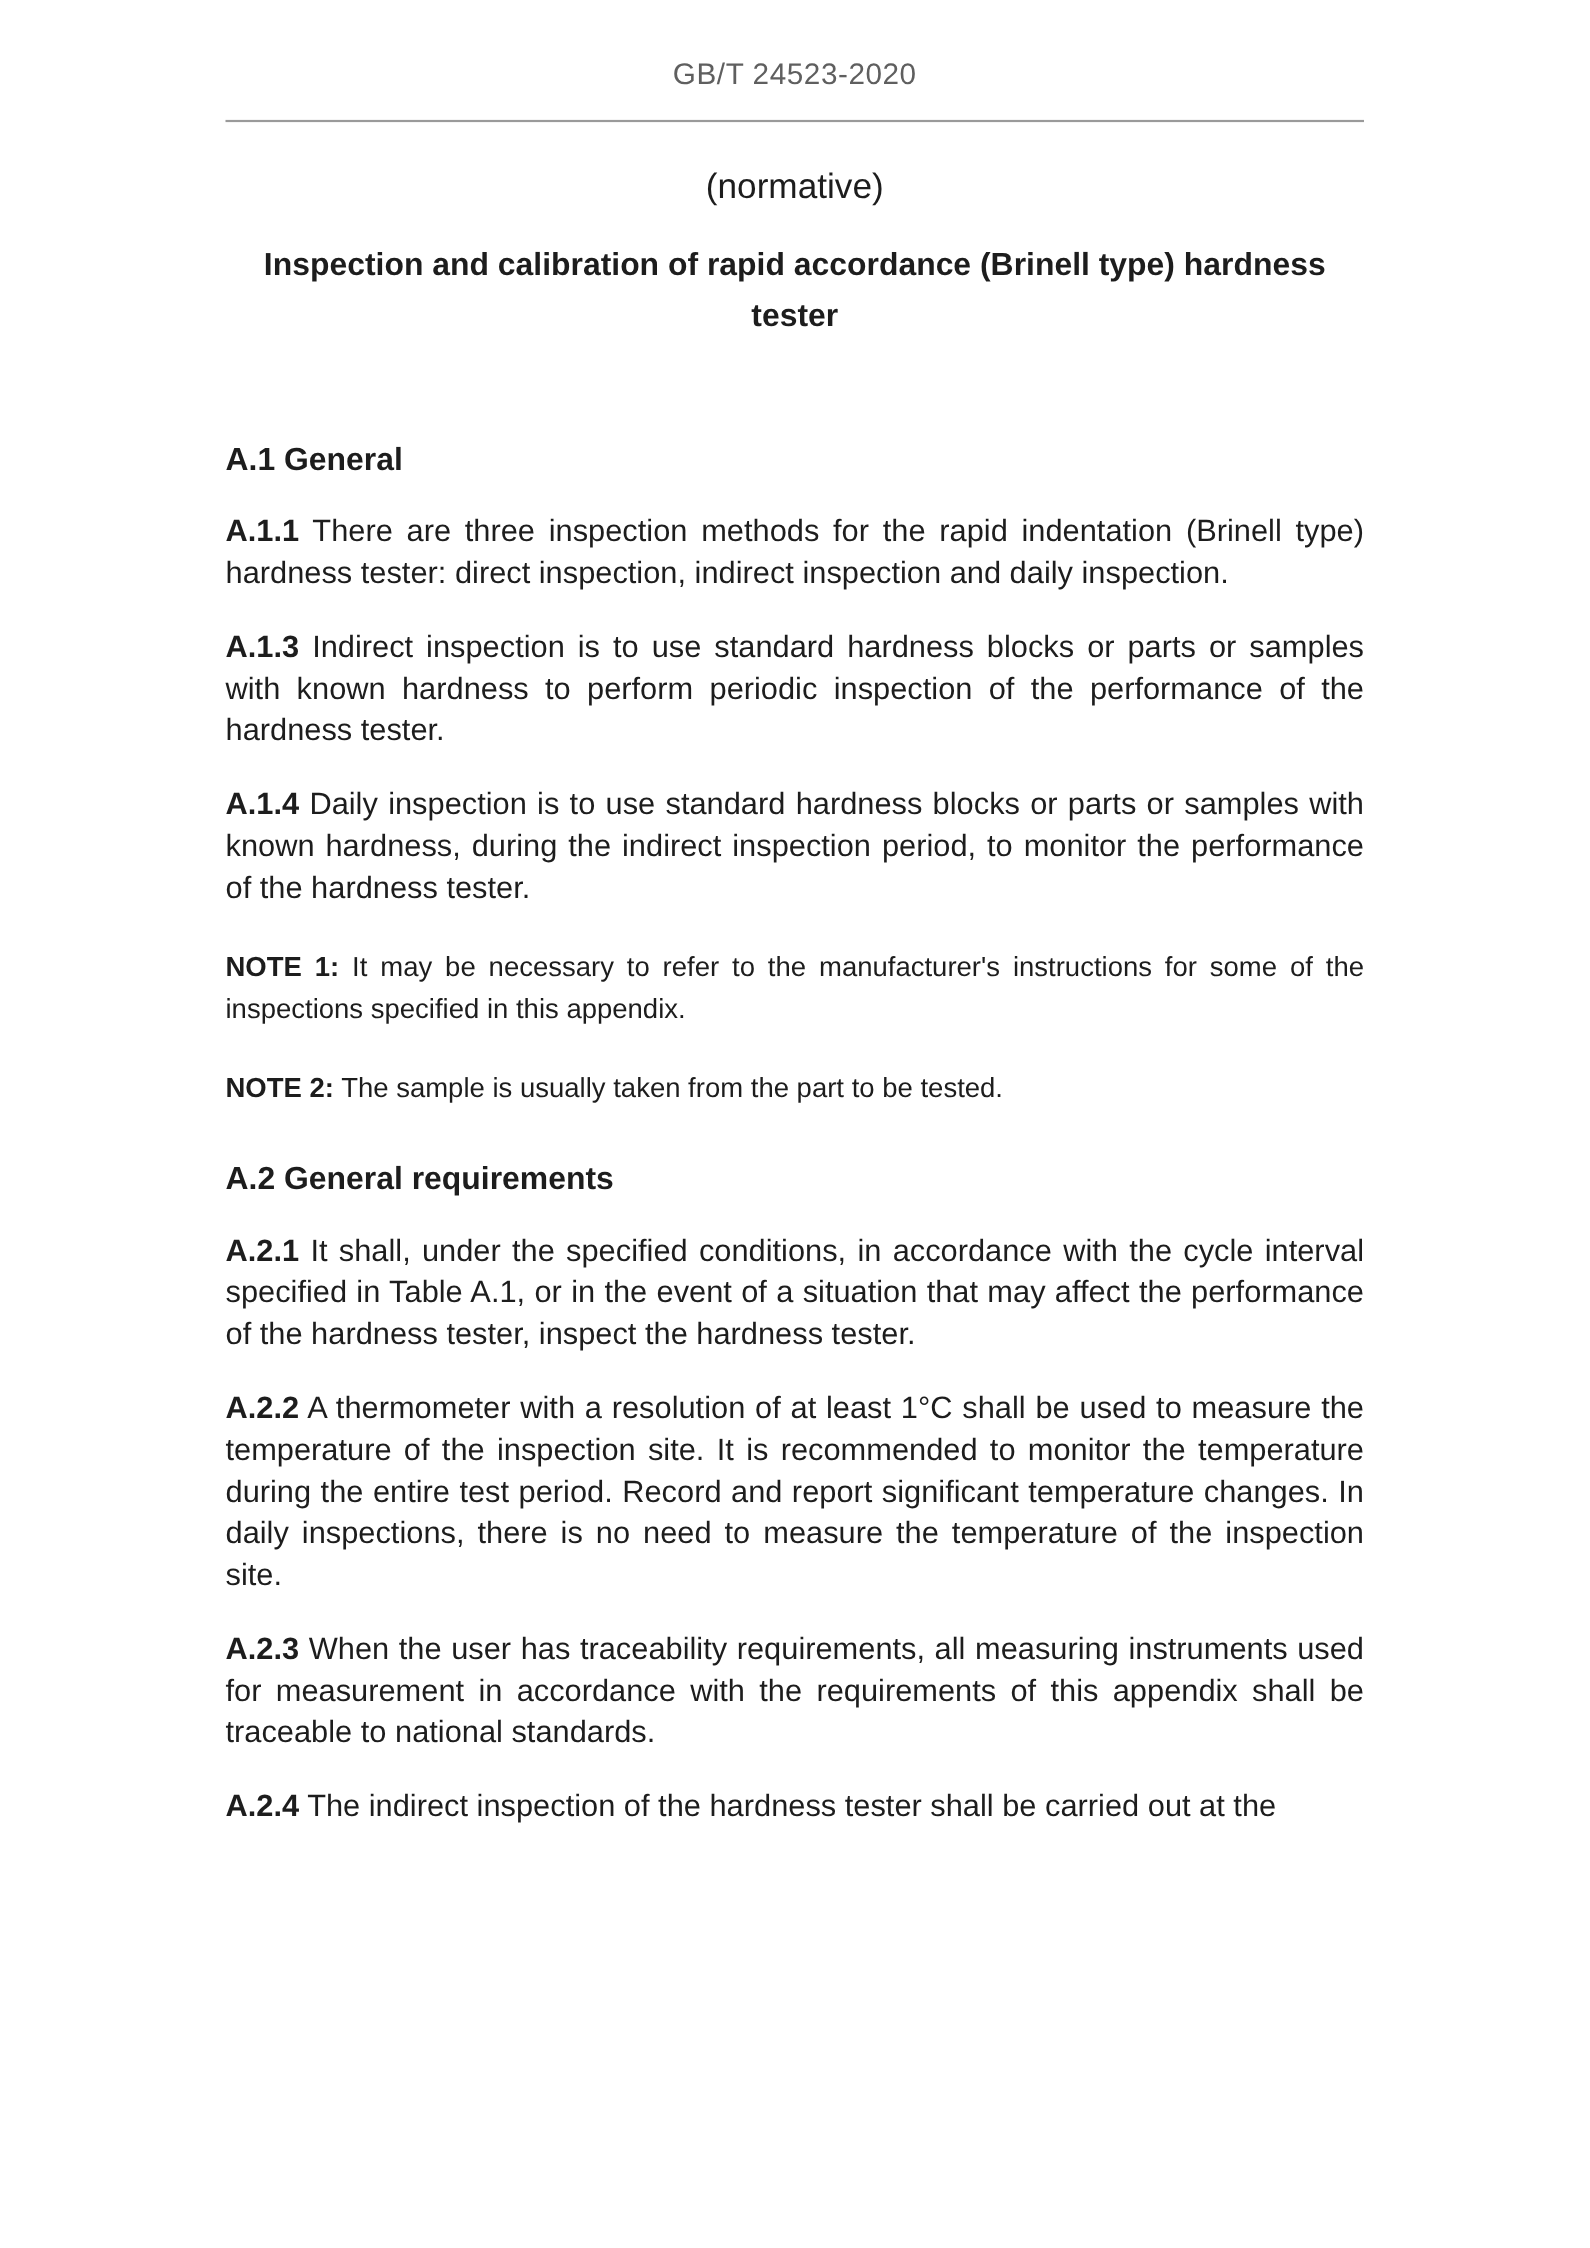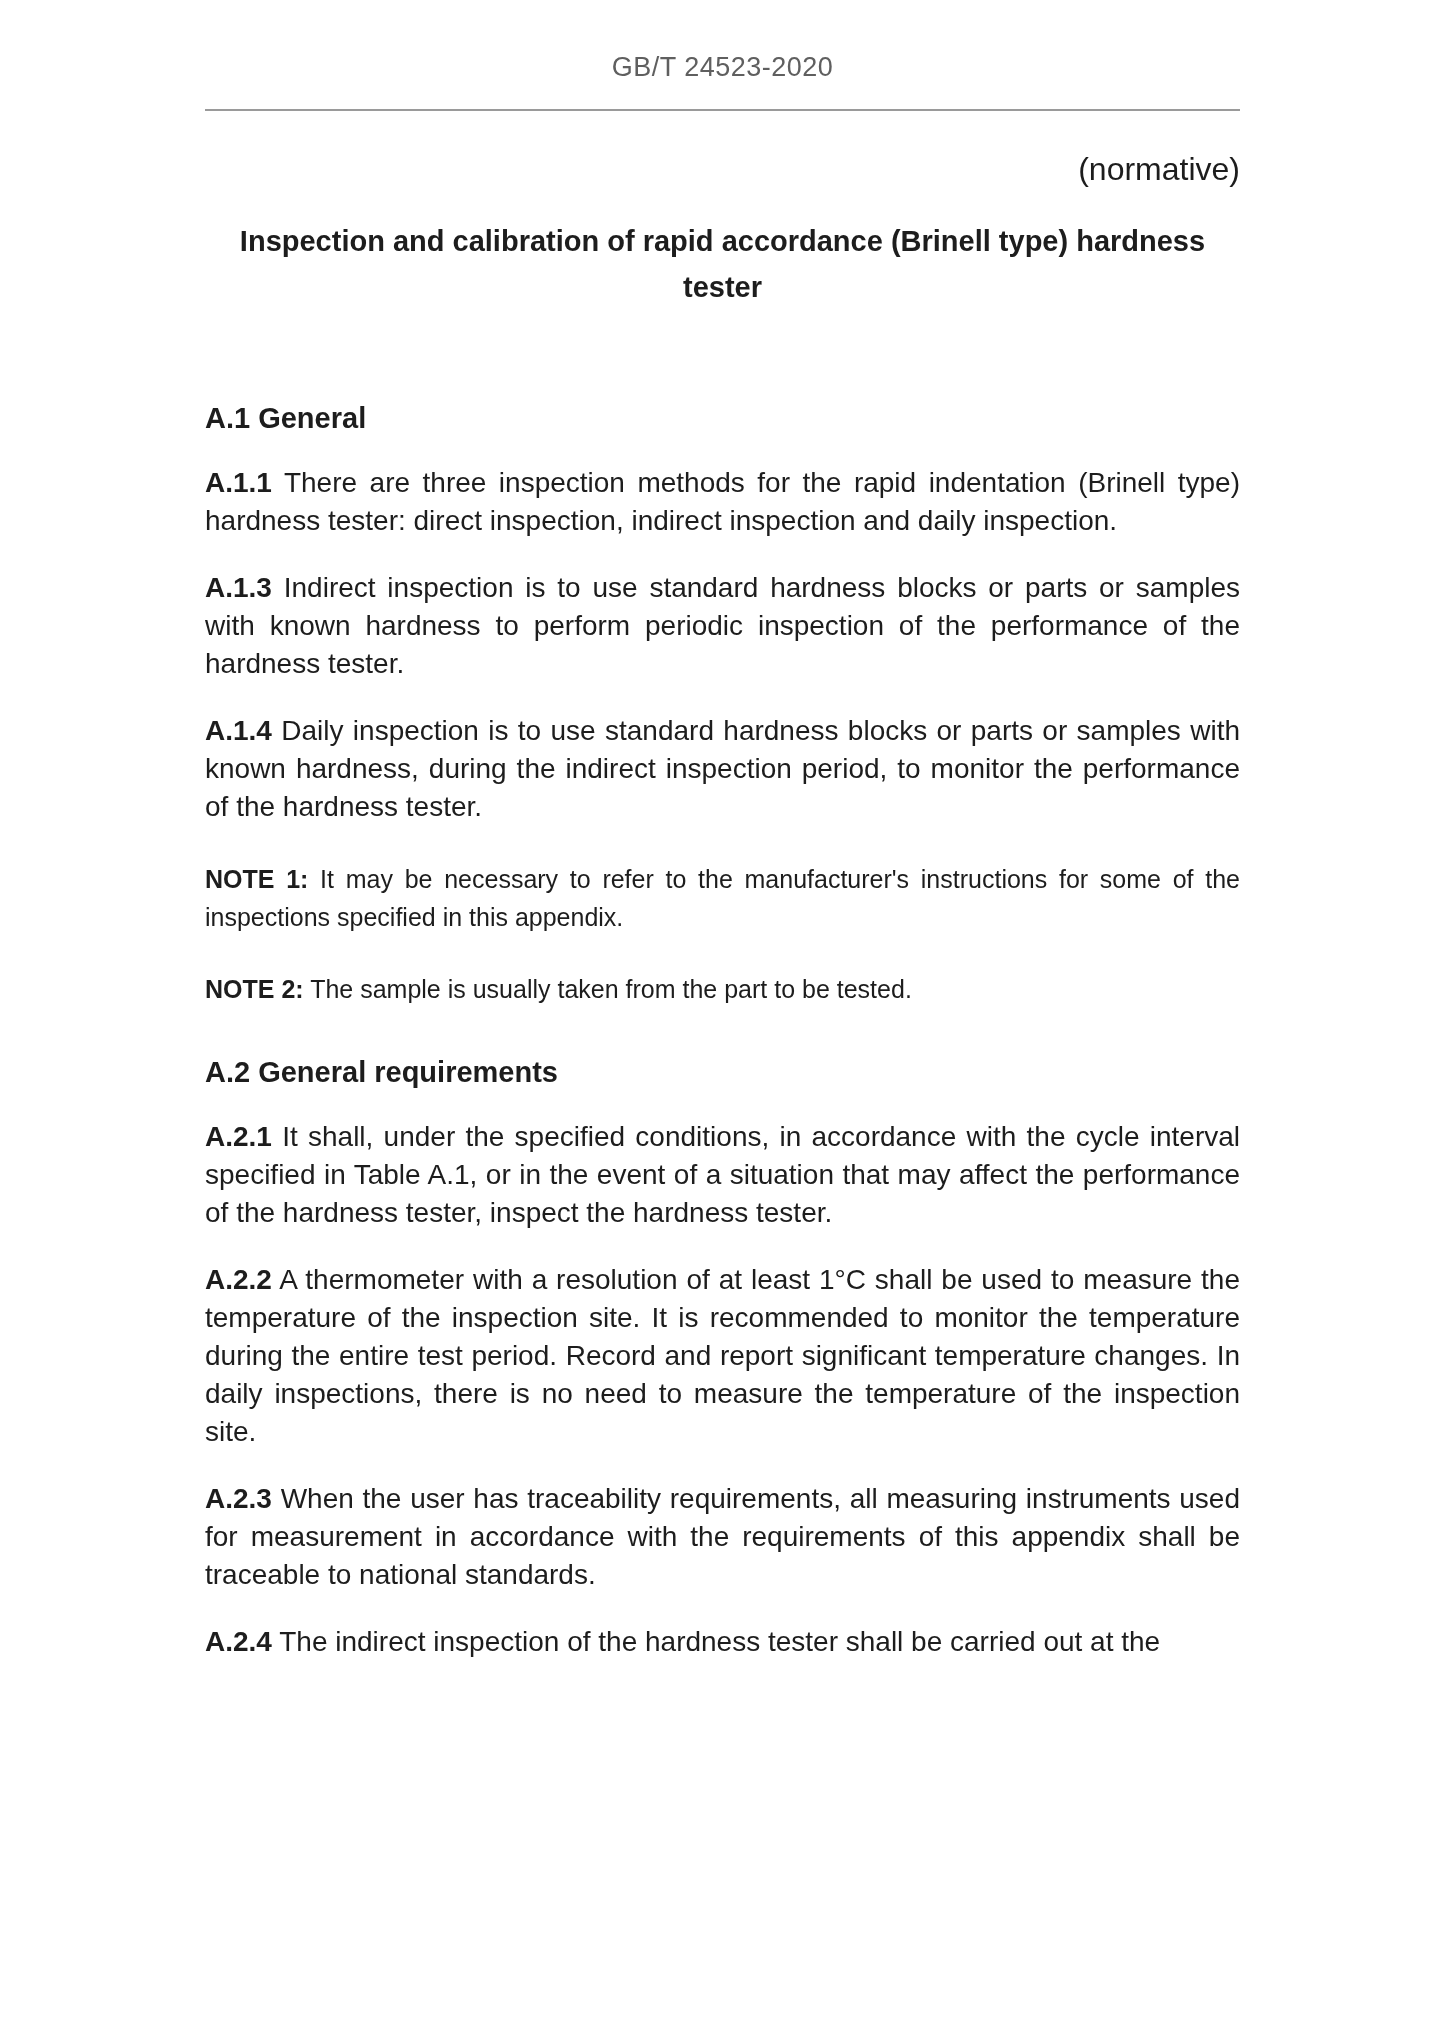--- a/index.html
+++ b/index.html
@@ -35,21 +35,21 @@
   }
   .annex-title {
     margin: 52px 0 0 0;
     text-align: center;
     font-size: 38px;
     font-weight: bold;
     color: #111111;
   }
   .normative {
     margin-top: 40px;
-    text-align: right;
+    text-align: center;
     font-size: 32px;
     font-weight: normal;
   }
   .subtitle {
     margin: 30px auto 0 auto;
     max-width: 980px;
     text-align: center;
     font-size: 29px;
     line-height: 46px;
     font-weight: bold;

